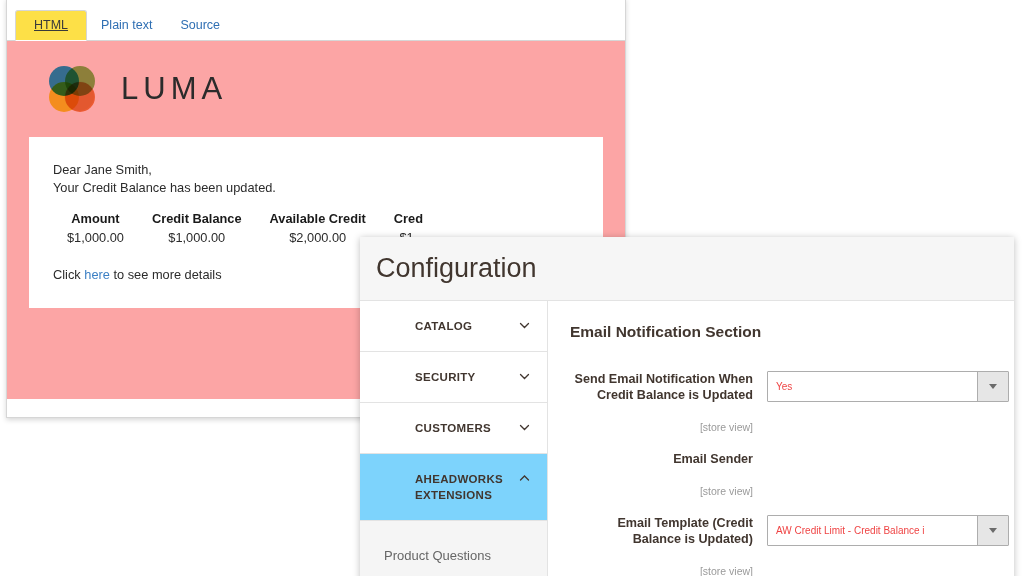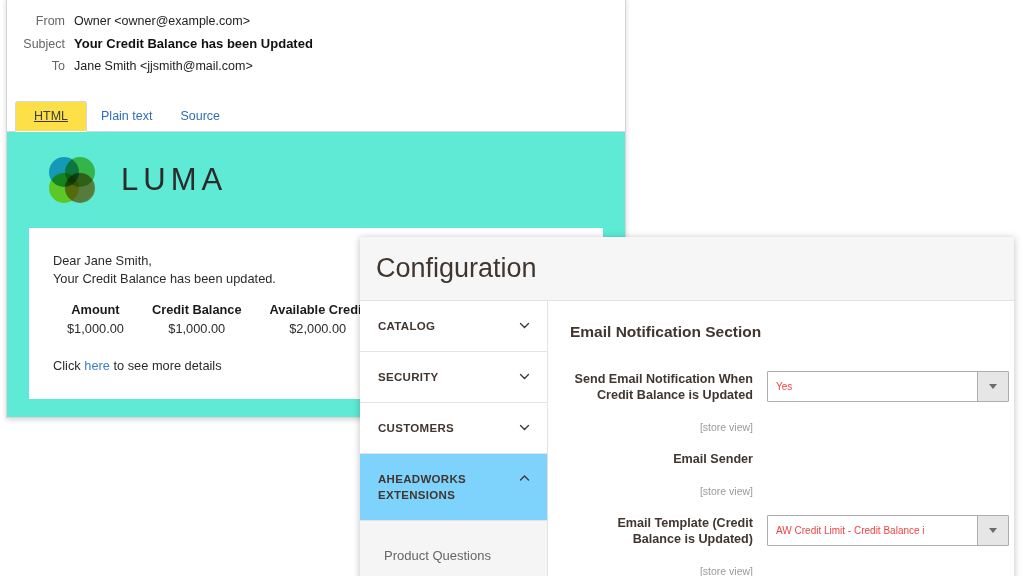--- a/index.html
+++ b/index.html
@@ -82,21 +82,21 @@
     border: 1px solid #d6d6d6;
     border-bottom: 1px solid #ffffff;
     border-radius: 3px 3px 0 0;
     margin-bottom: -1px;
     padding: 6px 18px 7px 18px;
     text-decoration: underline;
   }
 
   
   .mail-body {
-    background: #5eead4;
+    background: #fca5a5;
     height: 358px;
     padding: 0;
     box-sizing: border-box;
   }
   .luma-bar {
     height: 96px;
     display: flex;
     align-items: center;
     padding-left: 42px;
   }
@@ -229,20 +229,21 @@
     background: #7dd3fc;
     border-bottom: 1px solid #e3e3e3;
   }
   .nav-label {
     font-size: 11.5px;
     font-weight: bold;
     color: #41362f;
     letter-spacing: 0.3px;
     line-height: 16px;
     text-transform: uppercase;
+    margin-left: 37px;
   }
   .chev {
     width: 13px;
     height: 13px;
     flex: none;
     margin-top: 1px;
   }
   .chev svg { display: block; }
   .nav-sub {
     background: #f5f5f5;
@@ -332,34 +333,20 @@
     border-left: 4.5px solid transparent;
     border-right: 4.5px solid transparent;
     border-top: 5.5px solid #6b6b6b;
   }
 </style>
 </head>
 <body>
 
 <div id="email-window">
 
-  <div class="mail-headers">
-    <div class="mail-header-row">
-      <div class="mh-label">From</div>
-      <div class="mh-value">Owner &lt;owner@example.com&gt;</div>
-    </div>
-    <div class="mail-header-row">
-      <div class="mh-label">Subject</div>
-      <div class="mh-value bold">Your Credit Balance has been Updated</div>
-    </div>
-    <div class="mail-header-row">
-      <div class="mh-label">To</div>
-      <div class="mh-value">Jane Smith &lt;jjsmith@mail.com&gt;</div>
-    </div>
-  </div>
 
   <div class="mail-tabs">
     <div class="mail-tab active">HTML</div>
     <div class="mail-tab">Plain text</div>
     <div class="mail-tab">Source</div>
   </div>
 
   <div class="mail-body">
 
     <div class="luma-bar">

